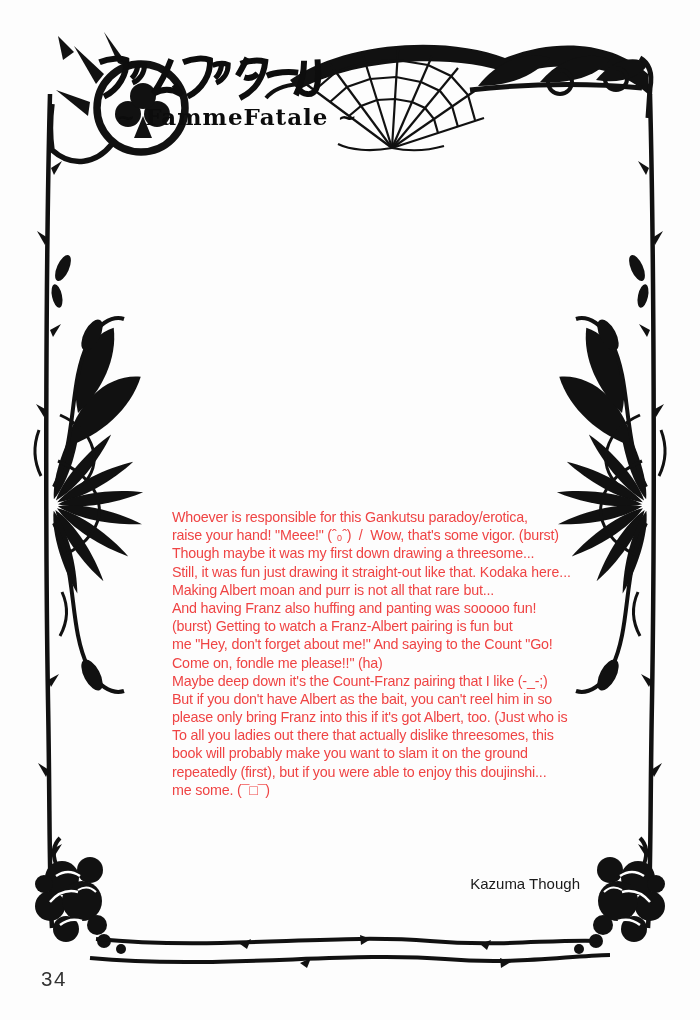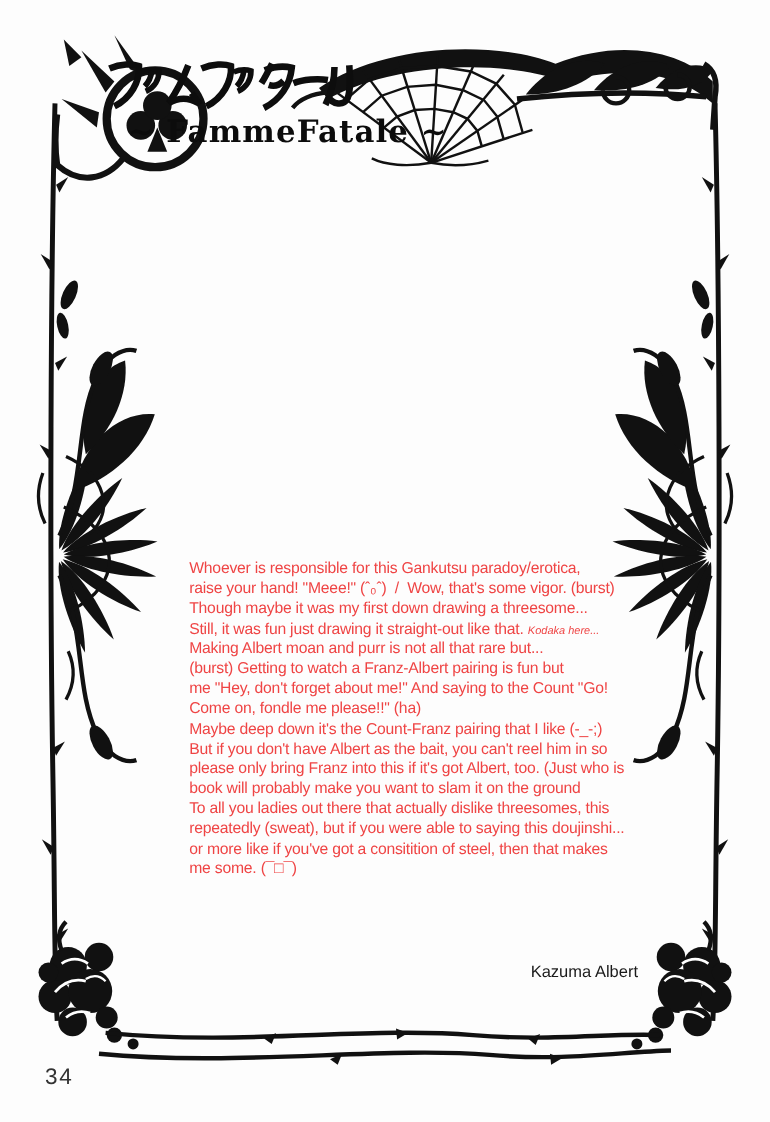--- a/index.html
+++ b/index.html
@@ -8,29 +8,29 @@
     background:#fdfdfd;
     font-family:"Liberation Sans","DejaVu Sans",sans-serif;
     color:#161616;
   }
   .page{position:absolute;inset:0;}
   svg.border{position:absolute;top:0;left:0;}
   .title-kana{position:absolute;left:98px;top:46px;width:224px;height:64px;}
   .title-romaji{
     position:absolute;left:116px;top:103px;
     font-family:"DejaVu Serif","Liberation Serif",serif;
-    font-weight:bold;font-size:28px;letter-spacing:1px;color:#0c0c0c;
+    font-weight:bold;font-size:23px;letter-spacing:1px;color:#0c0c0c;
     white-space:pre;
   }
   .text-block{
     position:absolute;left:172px;top:508px;
     font-size:14.3px;line-height:18.2px;letter-spacing:-0.2px;color:#ef4444;
   }
   .tline{white-space:pre;height:18.2px;}
-  .small-note{font-size:10px;letter-spacing:0;font-style:italic;}
+  .small-note{font-size:14px;letter-spacing:0;}
   .signature{
     position:absolute;left:180px;top:875px;width:400px;text-align:right;
     font-size:15px;color:#1a1a1a;white-space:pre;
   }
   .pagenum{
     position:absolute;left:41px;top:967px;
     font-size:20.5px;letter-spacing:1.5px;color:#333;
   }
 </style>
 </head>
@@ -219,30 +219,30 @@
   </div>
 
   <div class="title-romaji">~ FammeFatale ~</div>
 
   <div class="text-block">
     <div class="tline">Whoever is responsible for this Gankutsu paradoy/erotica,</div>
     <div class="tline">raise your hand! "Meee!" (ˆ₀ˆ)  /  Wow, that's some vigor. (burst)</div>
     <div class="tline">Though maybe it was my first down drawing a threesome...</div>
     <div class="tline"><span>Still, it was fun just drawing it straight-out like that. </span><span class="small-note">Kodaka here...</span></div>
     <div class="tline">Making Albert moan and purr is not all that rare but...</div>
+    <div class="tline">And having Franz also huffing and panting was sooooo fun!</div>
     <div class="tline">(burst) Getting to watch a Franz-Albert pairing is fun but</div>
     <div class="tline">me "Hey, don't forget about me!" And saying to the Count "Go!</div>
     <div class="tline">Come on, fondle me please!!" (ha)</div>
     <div class="tline">Maybe deep down it's the Count-Franz pairing that I like (-_-;)</div>
     <div class="tline">But if you don't have Albert as the bait, you can't reel him in so</div>
     <div class="tline">please only bring Franz into this if it's got Albert, too. (Just who is</div>
+    <div class="tline">To all you ladies out there that actually dislike threesomes, this</div>
     <div class="tline">book will probably make you want to slam it on the ground</div>
-    <div class="tline">To all you ladies out there that actually dislike threesomes, this</div>
-    <div class="tline">repeatedly (sweat), but if you were able to saying this doujinshi...</div>
-    <div class="tline">or more like if you've got a consitition of steel, then that makes</div>
+    <div class="tline">repeatedly (first), but if you were able to enjoy this doujinshi...</div>
     <div class="tline">me some. (¯□¯)</div>
   </div>
 
-  <div class="signature">Kazuma Albert</div>
+  <div class="signature">Kazuma Though</div>
 
   <div class="pagenum">34</div>
 
 </div>
 
 </body></html>

